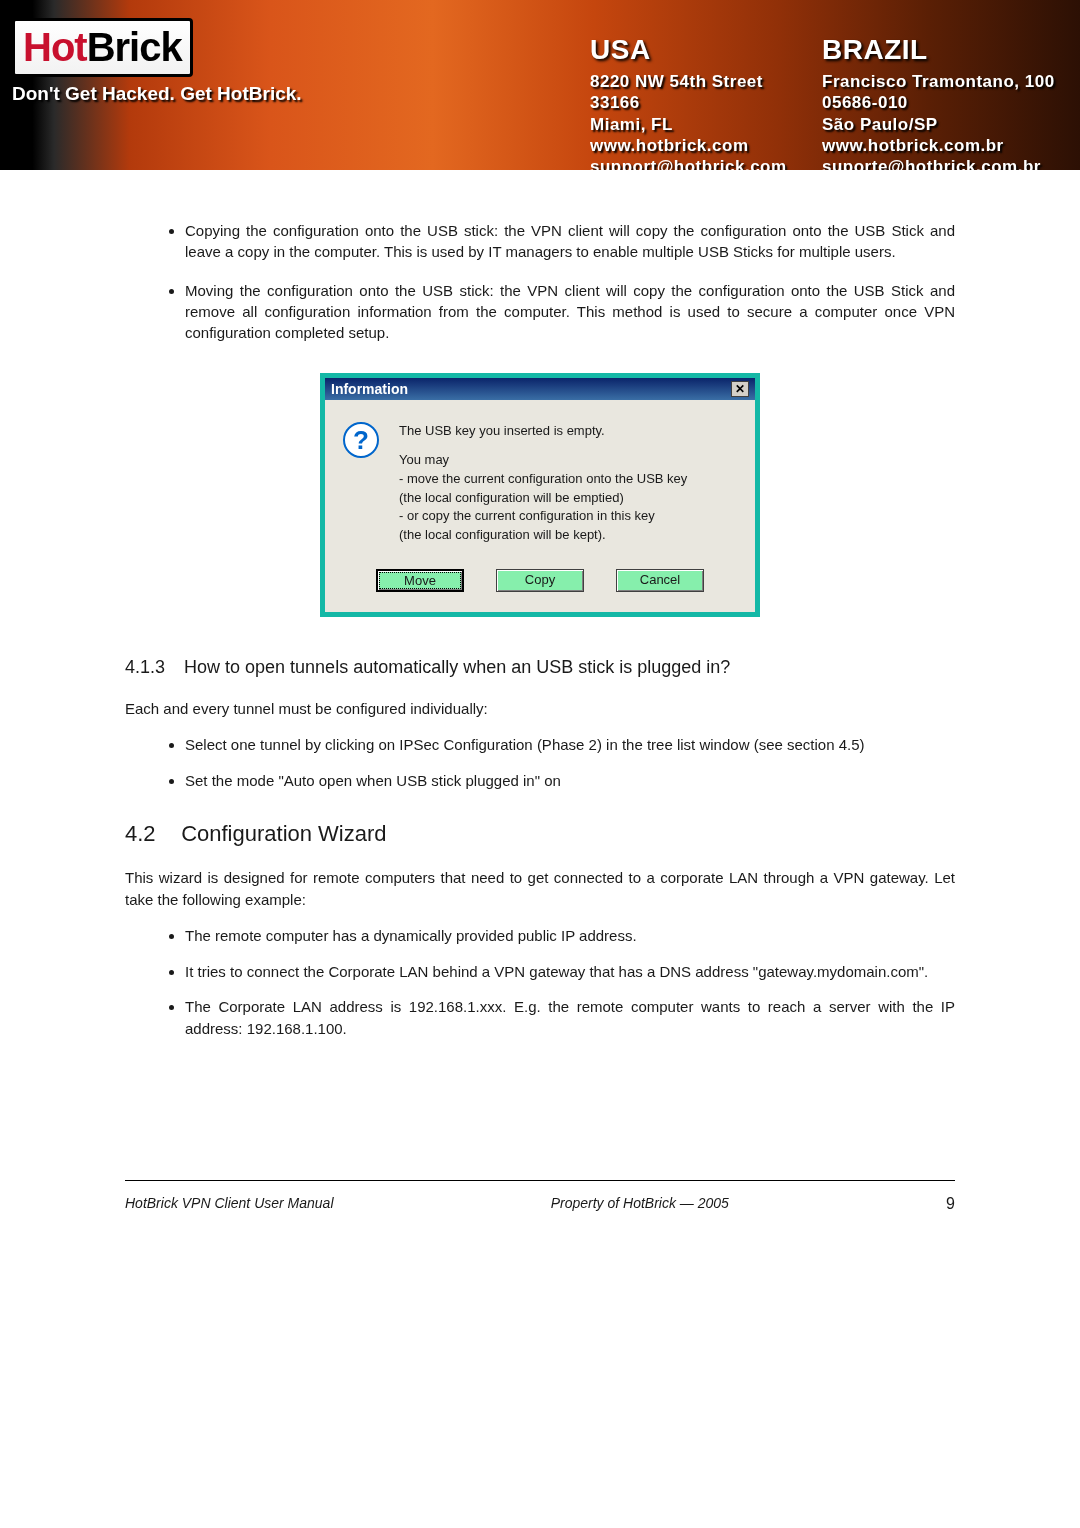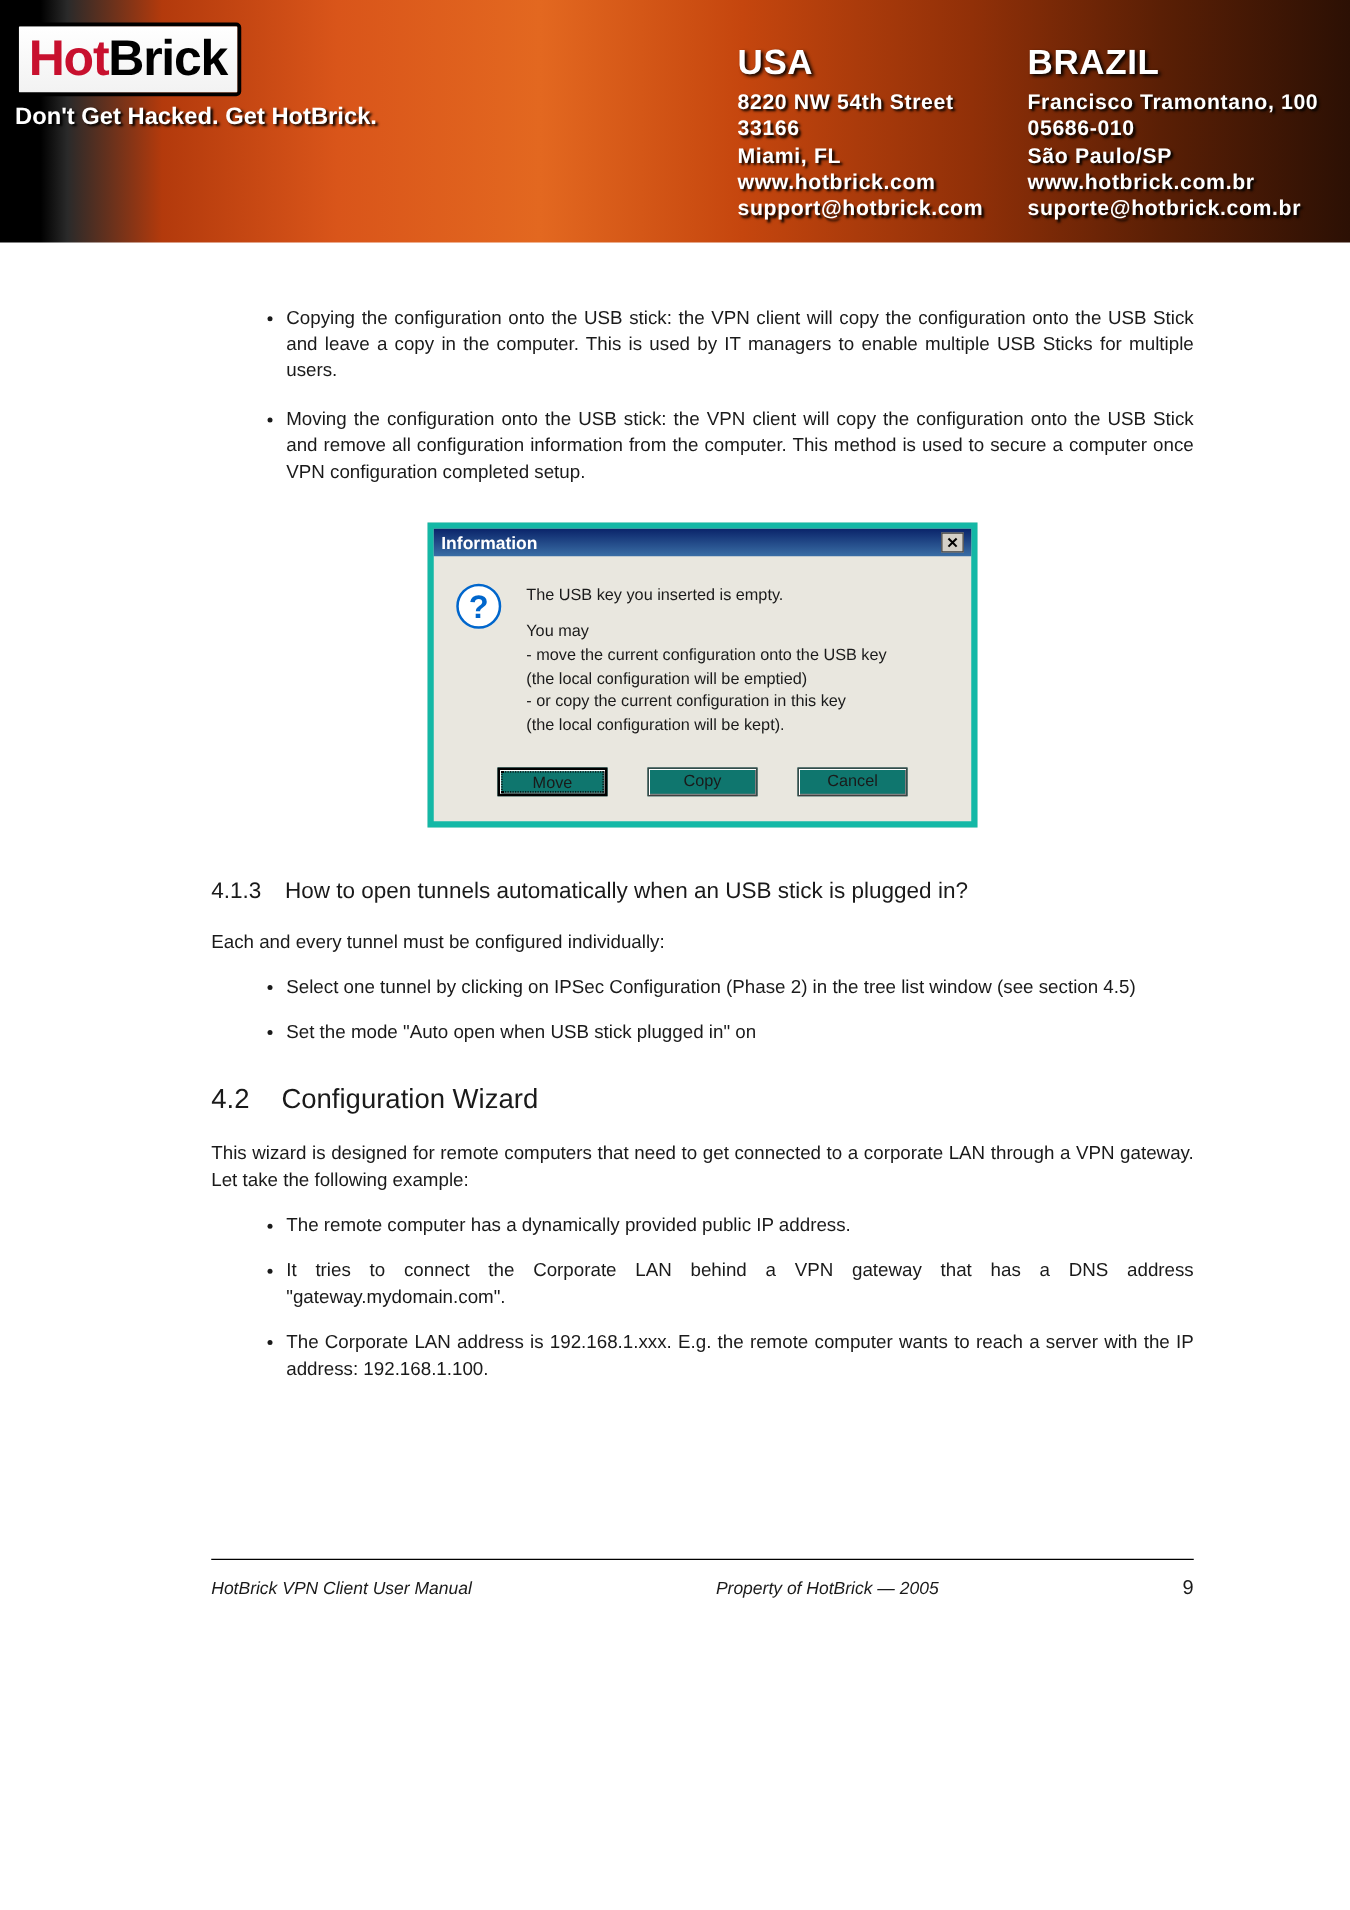--- a/index.html
+++ b/index.html
@@ -1,21 +1,21 @@
 <!DOCTYPE html>
 <html><head>
 <meta charset="utf-8">
 <style>
   * { box-sizing: border-box; margin: 0; padding: 0; }
   body { font-family: Arial, Helvetica, sans-serif; font-size: 15px; color: #1a1a1a; background: #fff; width: 1080px; }
   .page { width: 1080px; }
 
   
   .header {
-    width: 1080px; height: 194px;
+    width: 1080px; height: 170px;
     background: linear-gradient(90deg,#000 0%,#000 3%, #2a2a2a 5%,
                 #b33a0c 12%, #d9551a 25%, #e36820 40%, #c5460e 55%,
                 #913008 72%, #5a1f05 86%, #2c1004 100%);
     position: relative; color: #fff; overflow: hidden;
   }
   .logo-wrap { position: absolute; top: 18px; left: 12px; }
   .logo-box {
     display: inline-block; padding: 4px 8px;
     background: linear-gradient(#fff,#f2f2f2);
     border: 3px solid #000; border-radius: 4px;
@@ -30,21 +30,21 @@
   .hdr-col {
     position: absolute; top: 32px; font-weight: 900;
     font-size: 17px; line-height: 1.25; text-shadow: 2px 2px 2px #000;
     letter-spacing: .5px;
   }
   .hdr-col .country { font-size: 28px; margin-bottom: 4px; text-shadow: 2px 2px 3px #000; }
   .usa { left: 590px; }
   .brazil { left: 822px; }
 
   
-  .content { padding: 50px 125px 30px 125px; margin-left: 44px; }
+  .content { padding: 50px 125px 30px 125px; }
   ul.top { list-style: disc; margin-left: 60px; }
   ul.top > li { margin-bottom: 18px; text-align: justify; line-height: 1.4; }
   .bold-word { font-family: Arial, sans-serif; }
 
   
   .dialog {
     width: 440px; margin: 30px auto 40px auto;
     border: 5px solid #14b8a6; background: #e9e7df;
     font-family: Tahoma, Arial, sans-serif; font-size: 13px;
   }
@@ -62,21 +62,21 @@
   .dlg-body { display: flex; padding: 22px 18px 12px 18px; }
   .dlg-icon {
     width: 36px; height: 36px; border: 2px solid #0066cc; border-radius: 50%;
     background: #fff; color: #0066cc; font-weight: bold; font-size: 26px;
     text-align: center; line-height: 32px; margin-right: 20px; flex-shrink: 0;
   }
   .dlg-text { line-height: 1.45; }
   .dlg-text p { margin-bottom: 10px; }
   .dlg-btns { display: flex; justify-content: center; gap: 32px; padding: 12px 0 20px 0; }
   .dlg-btn {
-    min-width: 88px; padding: 2px 12px; background: #0f766e;
+    min-width: 88px; padding: 2px 12px; background: #86efac;
     border: 1px solid #404040;
     box-shadow: inset 1px 1px 0 #fff, inset -1px -1px 0 #808080;
     font-size: 13px; text-align: center;
   }
   .dlg-btn.default { outline: 1px dotted #000; outline-offset: -4px; border: 2px solid #000; }
 
   
   h3.section { font-size: 18px; font-weight: normal; margin: 40px 0 20px 0; }
   h3.section .num { display: inline-block; width: 54px; }
   h2.section { font-size: 22px; font-weight: normal; margin: 30px 0 20px 0; }

